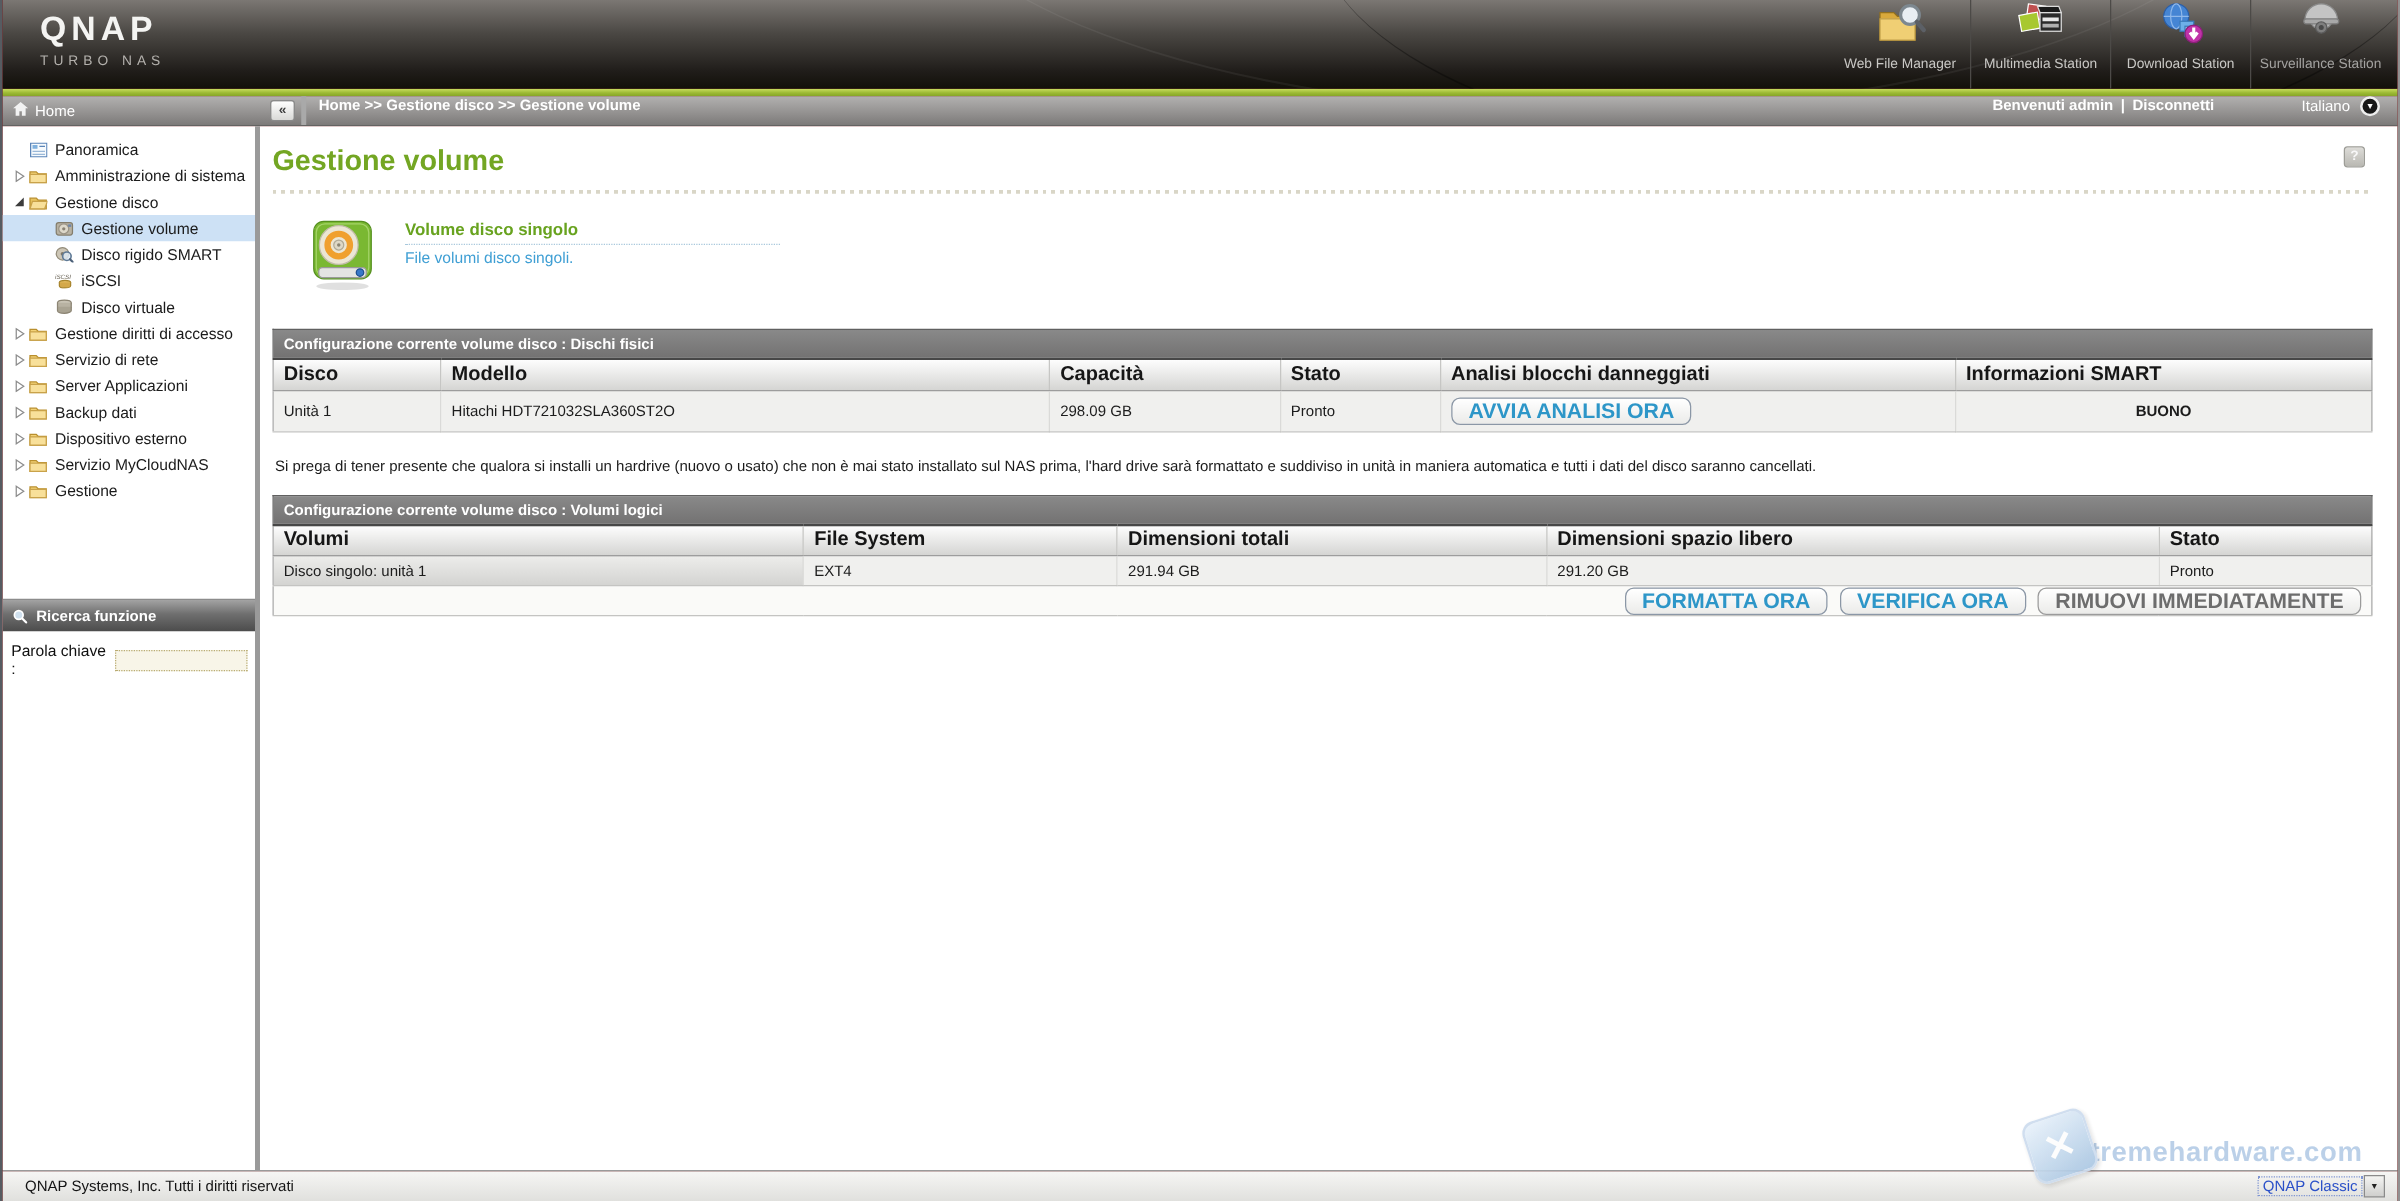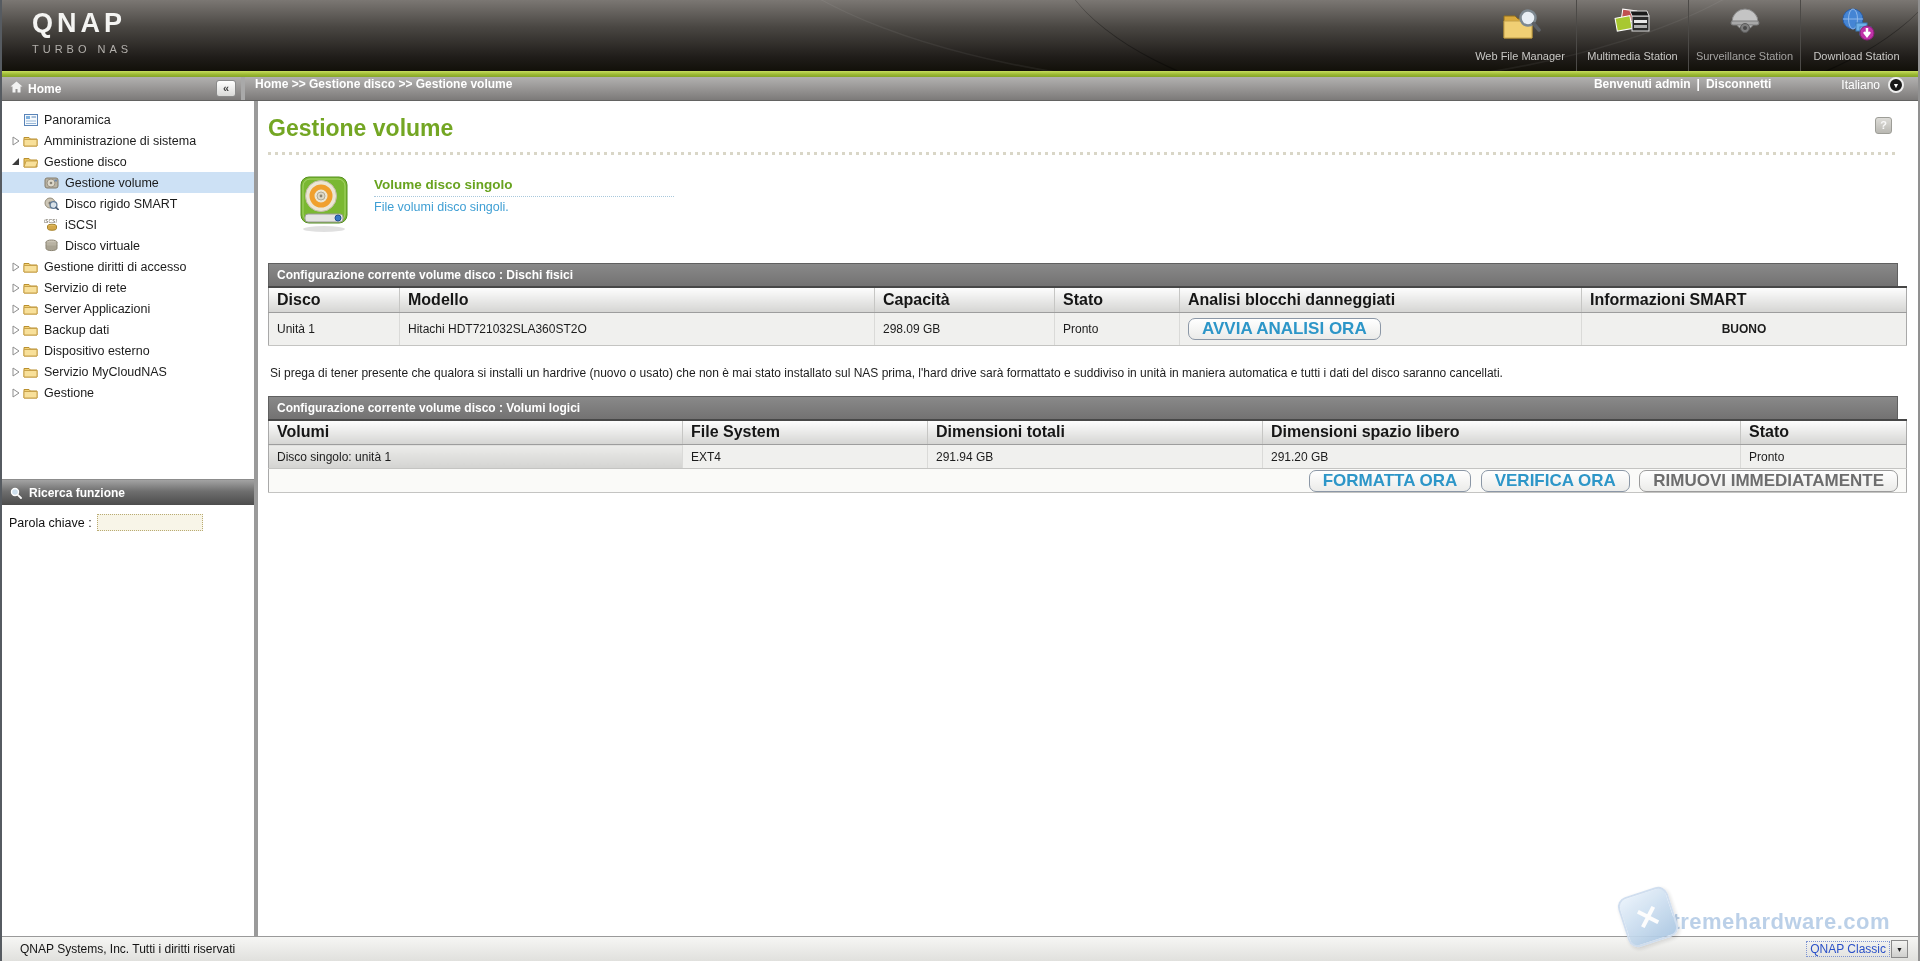--- a/index.html
+++ b/index.html
@@ -11,51 +11,51 @@
   
   .topbar { height:71px; position:relative; overflow:hidden;
             background:linear-gradient(#7b7773 0%, #4a4743 38%, #201d1a 80%, #121009 100%); }
   .sw1,.sw2 { position:absolute; border-radius:50%; pointer-events:none; }
   .sw1 { width:1100px; height:420px; left:720px; top:-330px; border-bottom:2px solid rgba(255,255,255,0.06); }
   .sw2 { width:900px; height:380px; left:1050px; top:-250px; border-bottom:2px solid rgba(0,0,0,0.35); }
   .logo { position:absolute; left:30px; top:8px; }
   .logo-main { color:#f4f4f2; font-size:27px; font-weight:bold; letter-spacing:4px; }
   .logo-sub { color:#b3b0ac; font-size:11px; letter-spacing:4px; margin-top:4px; }
   .launcher { position:absolute; right:6px; top:0; height:71px; display:flex; }
-  .app { width:112px; display:flex; flex-direction:column; align-items:center; justify-content:center;
+  .app { width:112px; display:flex; flex-direction:column; align-items:center; justify-content:flex-start;
          padding-bottom:3px; cursor:pointer; }
   .app + .app { border-left:1px solid #4c4a47; }
   .app-label { color:#c9c8c5; font-size:11px; margin-top:2px; white-space:nowrap; }
   .app.dim .app-label { color:#a3a2a0; }
 
   
   .greenline { height:6px; background:linear-gradient(#c9dd60, #9cba34 55%, #85a427); }
 
   
   .crumbbar { height:24px; display:flex; background:linear-gradient(#b2b1b0, #959392 55%, #7c7a79);
               border-bottom:1px solid #636362; color:#fff; font-size:12px; }
   .crumb-left { width:243px; border-right:4px solid #a9a9a9; display:flex; align-items:center; padding:0 5px 0 8px; }
-  .crumb-left .ttl { font-weight:bold; margin-left:5px; flex:1; }
+  .crumb-left .ttl { font-weight:normal; margin-left:5px; flex:1; }
   .collapse-btn { width:20px; height:17px; border:1px solid #8a8a8a; border-radius:3px; color:#3f3f3f;
                   background:linear-gradient(#ffffff,#d9d9d7); font-size:11px; font-weight:bold; line-height:15px;
                   text-align:center; cursor:pointer; }
   .crumb-main { flex:1; display:flex; align-items:flex-start; padding:0 14px 0 10px; }
   .crumb-path { font-weight:bold; flex:1; }
   .crumb-user { font-weight:bold; margin-right:70px; }
   .crumb-user .sep { margin:0 6px; }
   .crumb-user .logout { cursor:pointer; }
   .langbox { display:flex; align-items:center; cursor:pointer; }
   .langbox .lbl { margin-right:8px; }
   .langcircle { width:16px; height:16px; border-radius:50%; background:#171717; border:2px solid #eeeeee;
                 display:flex; align-items:center; justify-content:center; }
   .langcircle span { color:#fff; font-size:7px; line-height:1; }
 
   
   .bodyrow { flex:1; display:flex; min-height:0; }
-  aside { width:256px; border-right:4px solid #9a9a9a; background:#fff; display:flex; flex-direction:column; }
+  aside { width:206px; border-right:4px solid #9a9a9a; background:#fff; display:flex; flex-direction:column; }
   .tree { padding-top:8px; }
   .ti { height:21px; display:flex; align-items:center; font-size:12.5px; color:#1b1b1b; cursor:pointer; }
   .ti.l0 { padding-left:7px; }
   .ti.l1 { padding-left:41px; }
   .ti.sel { background:#cde1f5; }
   .exp { width:13px; display:inline-flex; justify-content:center; align-items:center; }
   .tico { width:17px; display:inline-flex; justify-content:center; align-items:center; margin-right:5px; }
   .tlabel { white-space:nowrap; }
 
   .search-spacer { height:76px; }
@@ -155,45 +155,45 @@
             <rect x="10" y="4" width="14" height="11" fill="#c05050" stroke="#fff" transform="rotate(8 17 9)"></rect>
             <rect x="4" y="11" width="15" height="13" fill="#a8c830" stroke="#fff" transform="rotate(-10 11 17)"></rect>
             <rect x="20" y="10" width="17" height="15" fill="#2a2a2a" stroke="#dcdcdc"></rect>
             <path d="M20 10 l17 0 l-2 -5 l-17 0 z" fill="#1a1a1a" stroke="#dcdcdc"></path>
             <rect x="22" y="14" width="13" height="3" fill="#e8e8e8"></rect>
             <rect x="22" y="19" width="13" height="3" fill="#b0b0b0"></rect>
           </svg>
         </span>
         <span class="app-label">Multimedia Station</span>
       </div>
-      <div class="app dim">
-        <span>
-          <svg width="42" height="38" viewBox="0 0 42 38">
-            <path d="M8 16 a13 13 0 0 1 26 0 z" fill="#c4c4c4" stroke="#8a8a8a"></path>
-            <rect x="7" y="15" width="28" height="4" rx="2" fill="#a8a8a8" stroke="#7d7d7d"></rect>
-            <path d="M13 19 a9 8 0 0 0 16 0 z" fill="#b4b4b4" stroke="#868686"></path>
-            <circle cx="21" cy="22" r="4.5" fill="#7e7e7e" stroke="#5c5c5c"></circle>
-            <circle cx="21" cy="22" r="2" fill="#4a4a4a"></circle>
-          </svg>
-        </span>
-        <span class="app-label">Surveillance Station</span>
-      </div>
       <div class="app">
         <span>
           <svg width="42" height="38" viewBox="0 0 42 38">
             <circle cx="17" cy="13" r="10" fill="#4585d4" stroke="#2a5ea8"></circle>
             <ellipse cx="17" cy="13" rx="4.5" ry="10" fill="none" stroke="#8fb8ea"></ellipse>
             <line x1="7" y1="13" x2="27" y2="13" stroke="#8fb8ea"></line>
             <rect x="20" y="17" width="11" height="8" fill="#6db0e8" stroke="#3a7ab8"></rect>
             <rect x="24" y="21" width="11" height="8" fill="#9fd0f0" stroke="#3a7ab8"></rect>
             <circle cx="31" cy="27" r="7" fill="#c032a8" stroke="#8a1f78"></circle>
             <path d="M31 22 v6 M28 26 l3 4 l3 -4" stroke="#fff" stroke-width="2.5" fill="none"></path>
           </svg>
         </span>
         <span class="app-label">Download Station</span>
+      </div>
+      <div class="app dim">
+        <span>
+          <svg width="42" height="38" viewBox="0 0 42 38">
+            <path d="M8 16 a13 13 0 0 1 26 0 z" fill="#c4c4c4" stroke="#8a8a8a"></path>
+            <rect x="7" y="15" width="28" height="4" rx="2" fill="#a8a8a8" stroke="#7d7d7d"></rect>
+            <path d="M13 19 a9 8 0 0 0 16 0 z" fill="#b4b4b4" stroke="#868686"></path>
+            <circle cx="21" cy="22" r="4.5" fill="#7e7e7e" stroke="#5c5c5c"></circle>
+            <circle cx="21" cy="22" r="2" fill="#4a4a4a"></circle>
+          </svg>
+        </span>
+        <span class="app-label">Surveillance Station</span>
       </div>
     </div>
   </header>
 
   <div class="greenline"></div>
 
   <div class="crumbbar">
     <div class="crumb-left">
       <span>
         <svg width="13" height="12" viewBox="0 0 13 12">

